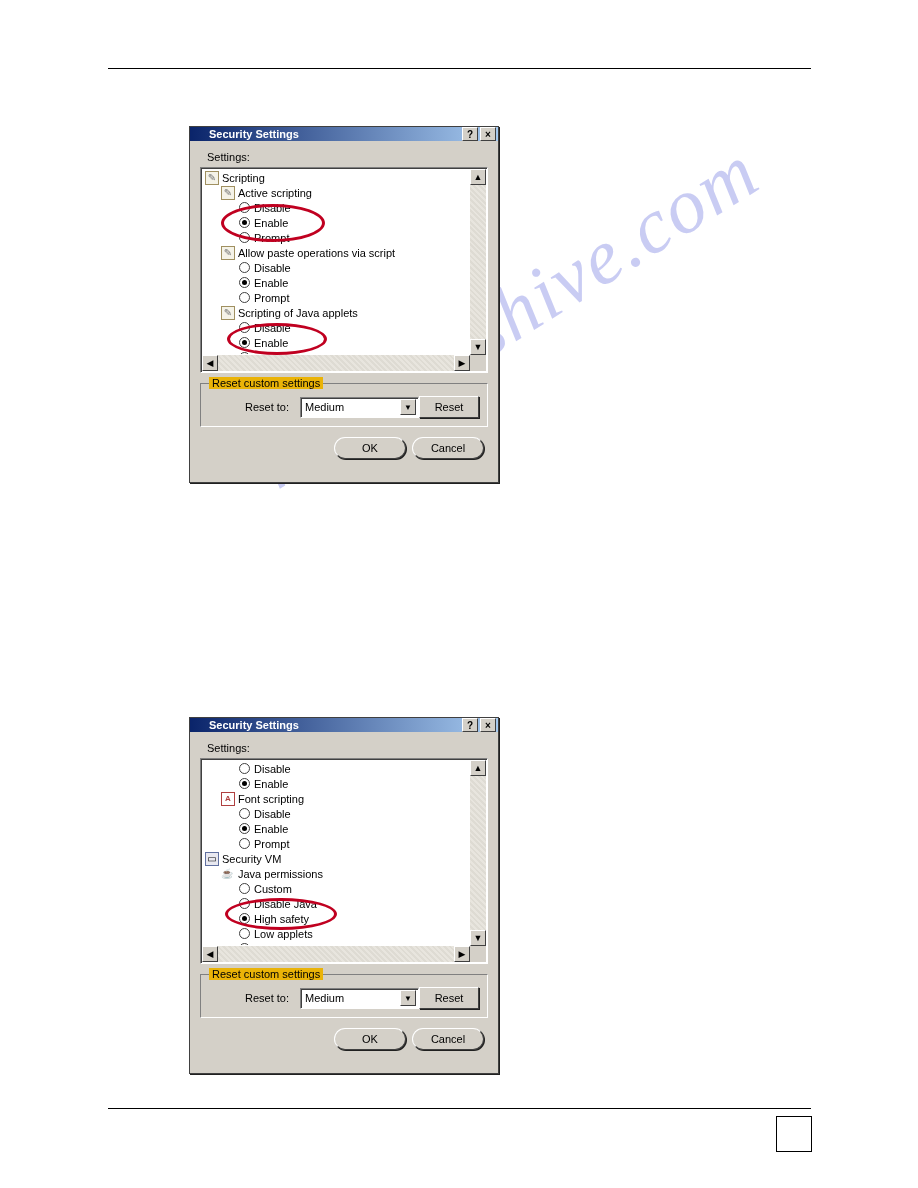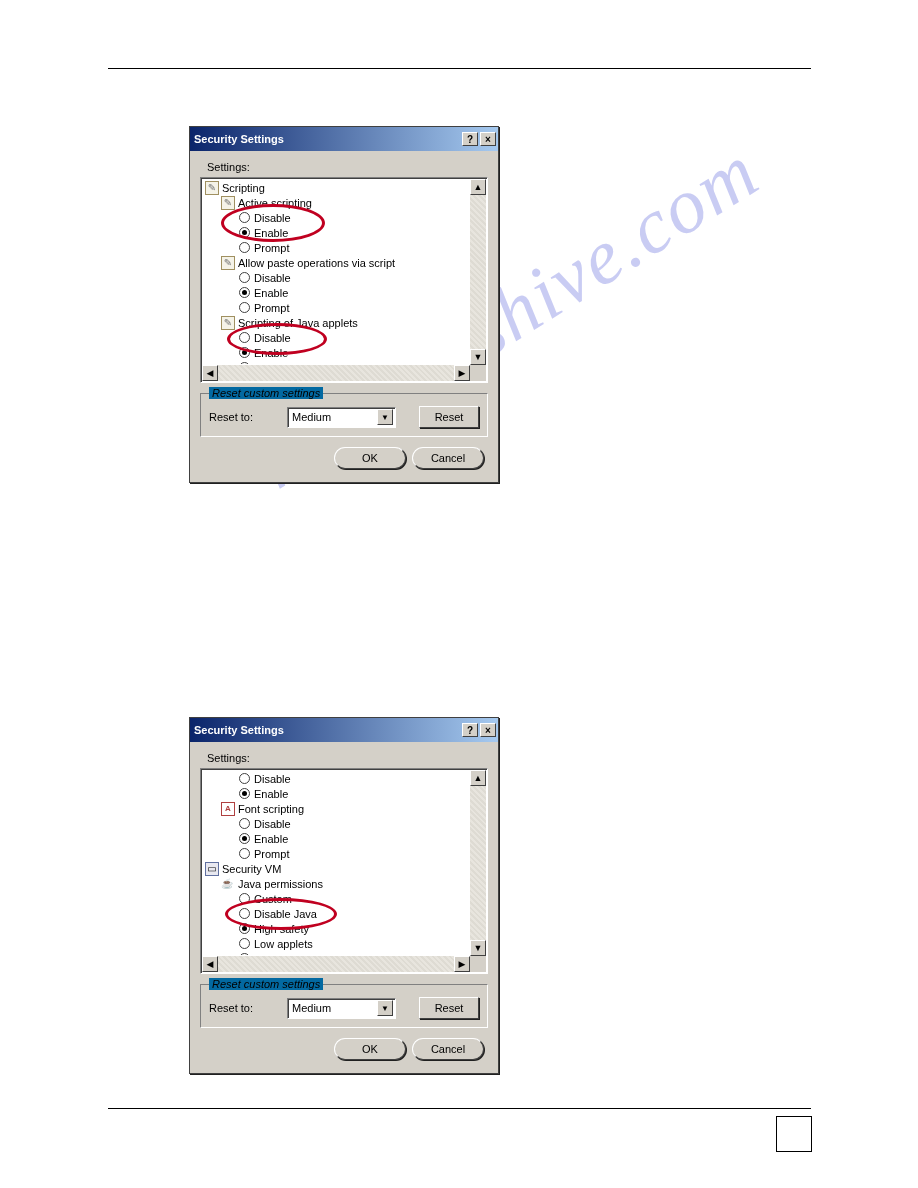--- a/index.html
+++ b/index.html
@@ -34,28 +34,28 @@
     position: absolute;
     width: 310px;
     background: #d4d0c8;
     border: 1px solid #404040;
     box-shadow: 1px 1px 0 #202020;
   }
   .dlg1 { left: 189px; top: 126px; height: 357px; }
   .dlg2 { left: 189px; top: 717px; height: 357px; }
 
   .titlebar {
-    height: 24px;
+    height: 14px;
     background: linear-gradient(to right, #0a246a, #a6caf0);
     color: #fff;
     font-weight: bold;
     font-size: 11px;
     display: flex;
     align-items: center;
-    padding: 0 2px 0 4px;
+    padding: 0 2px 0 19px;
   }
   .titlebar .spacer { flex: 1; }
   .tb-btn {
     width: 16px; height: 14px;
     background: #d4d0c8;
     border: 1px solid #fff;
     border-right-color:#404040;
     border-bottom-color:#404040;
     margin-left: 2px;
     display:flex;align-items:center;justify-content:center;
@@ -122,23 +122,23 @@
 
   .groupbox {
     margin-top: 10px;
     border:1px solid #808080;
     border-right-color:#fff;border-bottom-color:#fff;
     padding: 12px 8px 8px 8px;
     position:relative;
   }
   .grouplabel {
     position:absolute; top:-7px; left:8px;
-    background:#0369a1; padding:0 3px;font-style:italic;
-  }
-  .gline { display:flex; align-items:center; gap:23px; }
+    background:#eab308; padding:0 3px;
+  }
+  .gline { display:flex; align-items:center; gap:0;margin-left:36px; }
   .gline .lbl { width:55px; }
   .combo {
     flex:1; height:21px; background:#fff;
     border:1px solid #808080; border-right-color:#fff;border-bottom-color:#fff;
     box-shadow: inset 1px 1px 0 #404040;
     display:flex;align-items:center;padding:0 2px 0 4px;
   }
   .combo .ctext{flex:1;}
   .combo .cbtn{width:16px;height:16px;background:#d4d0c8;border:1px solid #fff;border-right-color:#404040;border-bottom-color:#404040;display:flex;align-items:center;justify-content:center;font-size:8px;}
   .btn {

